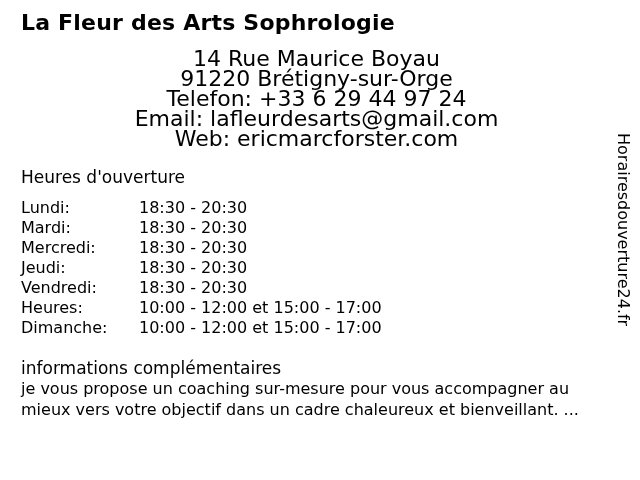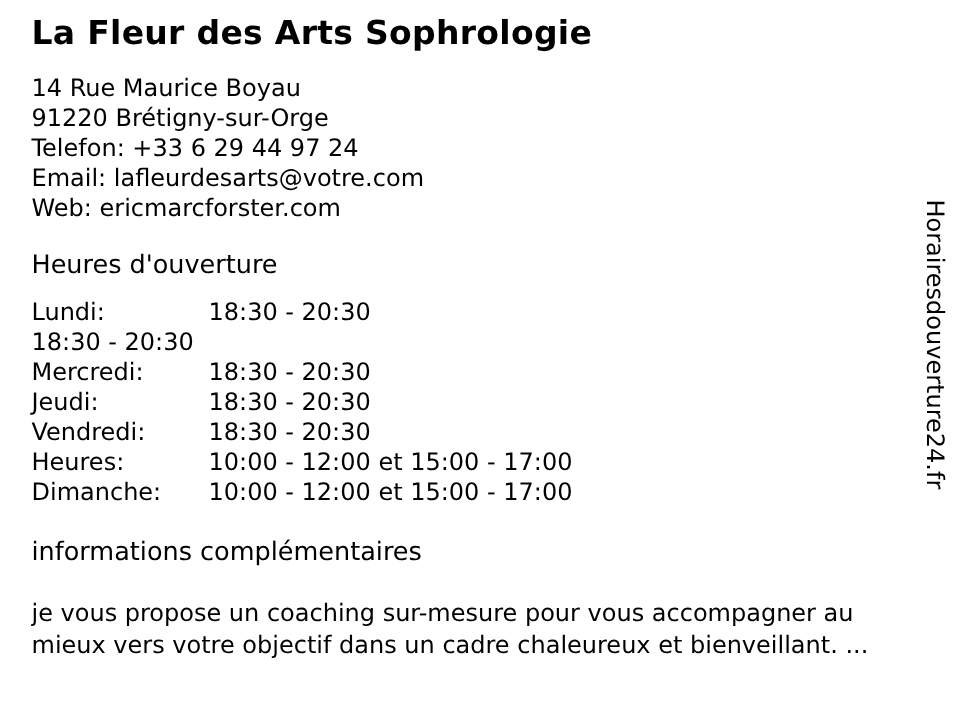--- a/index.html
+++ b/index.html
@@ -18,42 +18,43 @@
     padding: 10px 28px 0 21px;
   }
   .page-title {
     font-size: 22px;
     line-height: 25px;
     font-weight: bold;
     letter-spacing: 0.2px;
   }
   .contact-block {
     margin-top: 14px;
-    font-size: 16px;
+    font-size: 22px;
     line-height: 20px;
+    text-align: center;
   }
   .section-heading {
     font-size: 17px;
     line-height: 20px;
     font-weight: normal;
   }
   .hours-heading { margin-top: 18px; }
   .hours-table {
     margin-top: 11px;
     font-size: 16px;
     line-height: 20px;
   }
   .hours-row { display: flex; }
   .hours-day {
     width: 118px;
     flex: 0 0 118px;
   }
   .info-heading { margin-top: 20px; }
   .info-text {
-    margin-top: 20px;
+    margin-top: 0;
     font-size: 16px;
     line-height: 21px;
     max-width: 592px;
   }
   .vertical-brand {
     position: absolute;
     top: 133px;
     right: 8px;
     writing-mode: vertical-rl;
     font-size: 16px;
@@ -71,36 +72,37 @@
 
   <div class="contact-block">
     <div>14 Rue Maurice Boyau</div>
     <div>91220 Brétigny-sur-Orge</div>
     <div>
       <span>Telefon:</span>
       <span>+33 6 29 44 97 24</span>
     </div>
     <div>
       <span>Email:</span>
-      <span>lafleurdesarts@votre.com</span>
+      <span>lafleurdesarts@gmail.com</span>
     </div>
     <div>
       <span>Web:</span>
       <span>ericmarcforster.com</span>
     </div>
   </div>
 
   <h2 class="section-heading hours-heading">Heures d'ouverture</h2>
 
   <div class="hours-table">
     <div class="hours-row">
       <span class="hours-day">Lundi:</span>
       <span class="hours-time">18:30 - 20:30</span>
     </div>
     <div class="hours-row">
+      <span class="hours-day">Mardi:</span>
       <span class="hours-time">18:30 - 20:30</span>
     </div>
     <div class="hours-row">
       <span class="hours-day">Mercredi:</span>
       <span class="hours-time">18:30 - 20:30</span>
     </div>
     <div class="hours-row">
       <span class="hours-day">Jeudi:</span>
       <span class="hours-time">18:30 - 20:30</span>
     </div>

